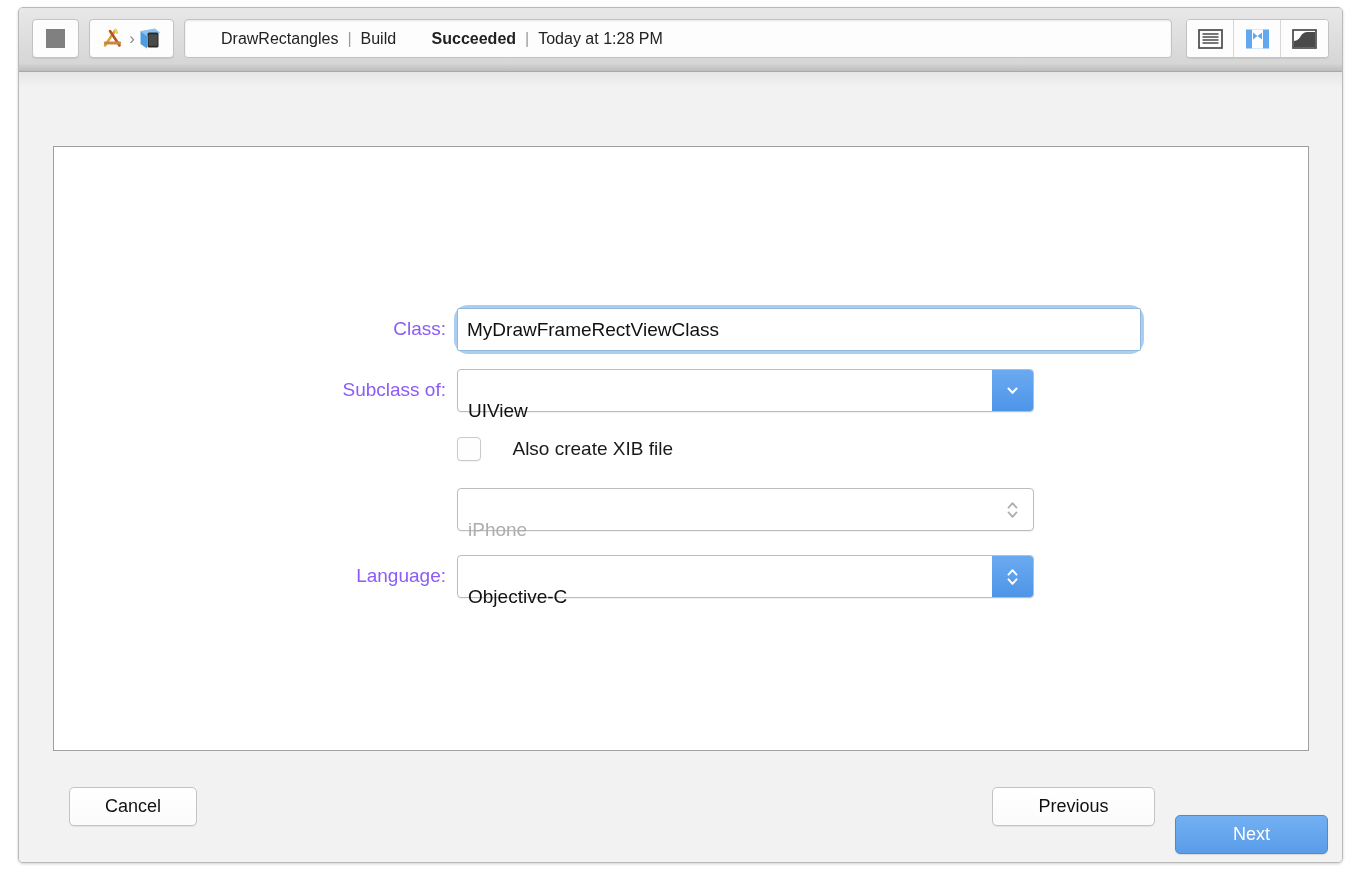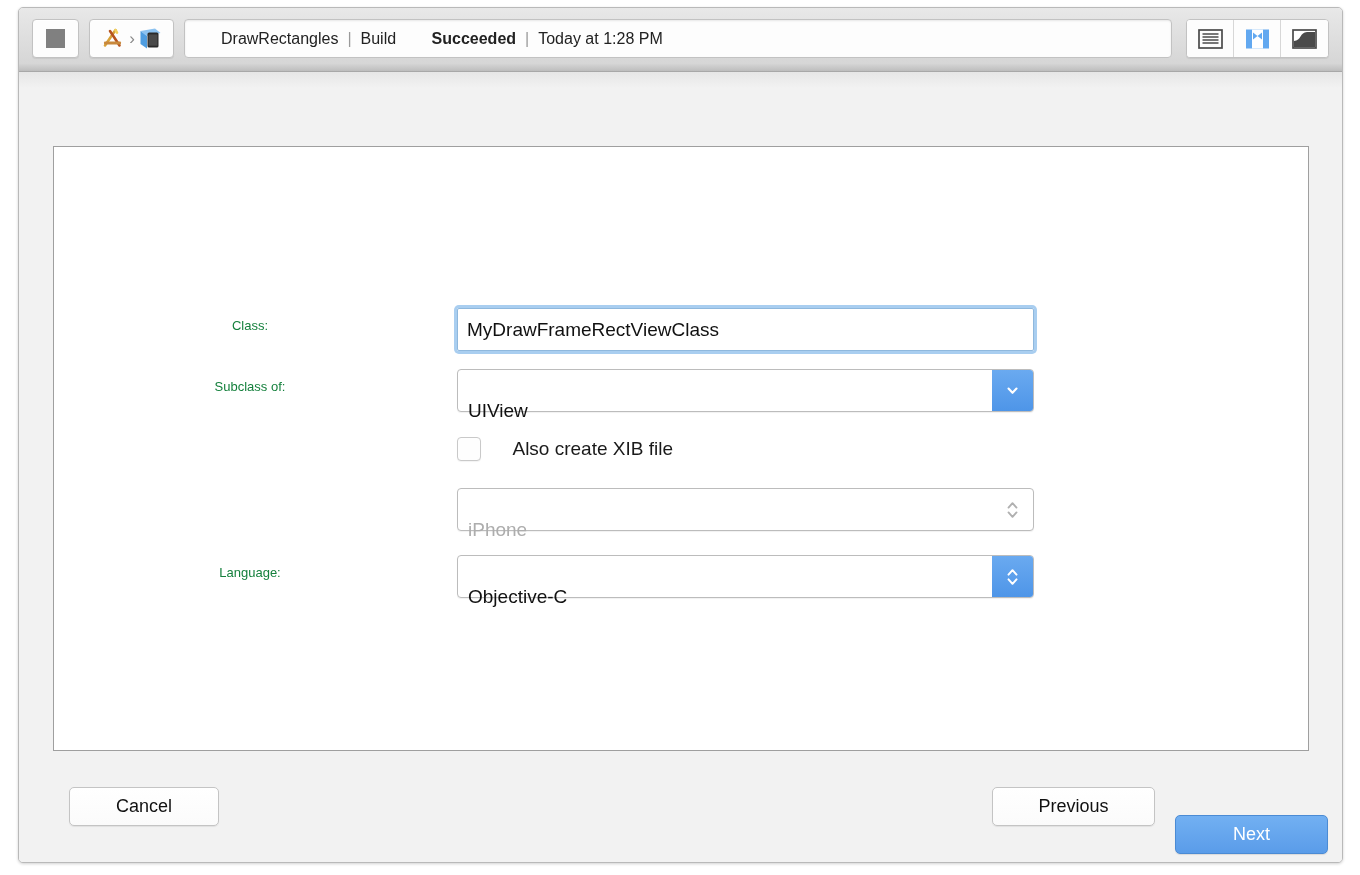--- a/index.html
+++ b/index.html
@@ -106,31 +106,31 @@
     background: #ffffff;
     border: 1px solid #9f9f9f;
   }
 
   
   .row { position: absolute; left: 0; width: 100%; }
 
   .flabel {
     position: absolute;
     left: 0; width: 392px;
-    text-align: center;
-    font-size: 13px;
-    color: #15803d;
+    text-align: right;
+    font-size: 19px;
+    color: #8b5cf6;
   }
 
   
   #class-field-wrap {
     position: absolute;
     left: 403px; top: 0;
-    width: 577px; height: 43px;
-    border-radius: 2px;
+    width: 684px; height: 43px;
+    border-radius: 11px;
     box-shadow: 0 0 0 3px #a9cef0;
   }
   #class-field {
     width: 100%; height: 100%;
     background: #ffffff;
     border: 1px solid #8fb8dd;
     border-radius: 2px;
     font-family: "Liberation Sans", sans-serif;
     font-size: 19px;
     color: #111;
@@ -208,21 +208,21 @@
     border: 1px solid #c4c4c4;
     color: #111;
     box-shadow: 0 1px 1px rgba(0,0,0,0.07);
   }
   .btn-blue {
     background: linear-gradient(to bottom, #72b0f2, #5a9ce9);
     border: 1px solid #4b8bd4;
     color: #ffffff;
     box-shadow: 0 1px 1px rgba(0,0,0,0.10);
   }
-  #cancel-btn   { left: 50px;  top: 715px; width: 150px; }
+  #cancel-btn   { left: 50px;  top: 715px; width: 128px; }
   #previous-btn { left: 973px; top: 715px; width: 163px; }
   #next-btn     { left: 1156px;top: 715px; width: 153px; margin-top: 28px; }
 </style>
 </head>
 <body>
 
 <div id="window">
 
   <div id="toolbar">
 

